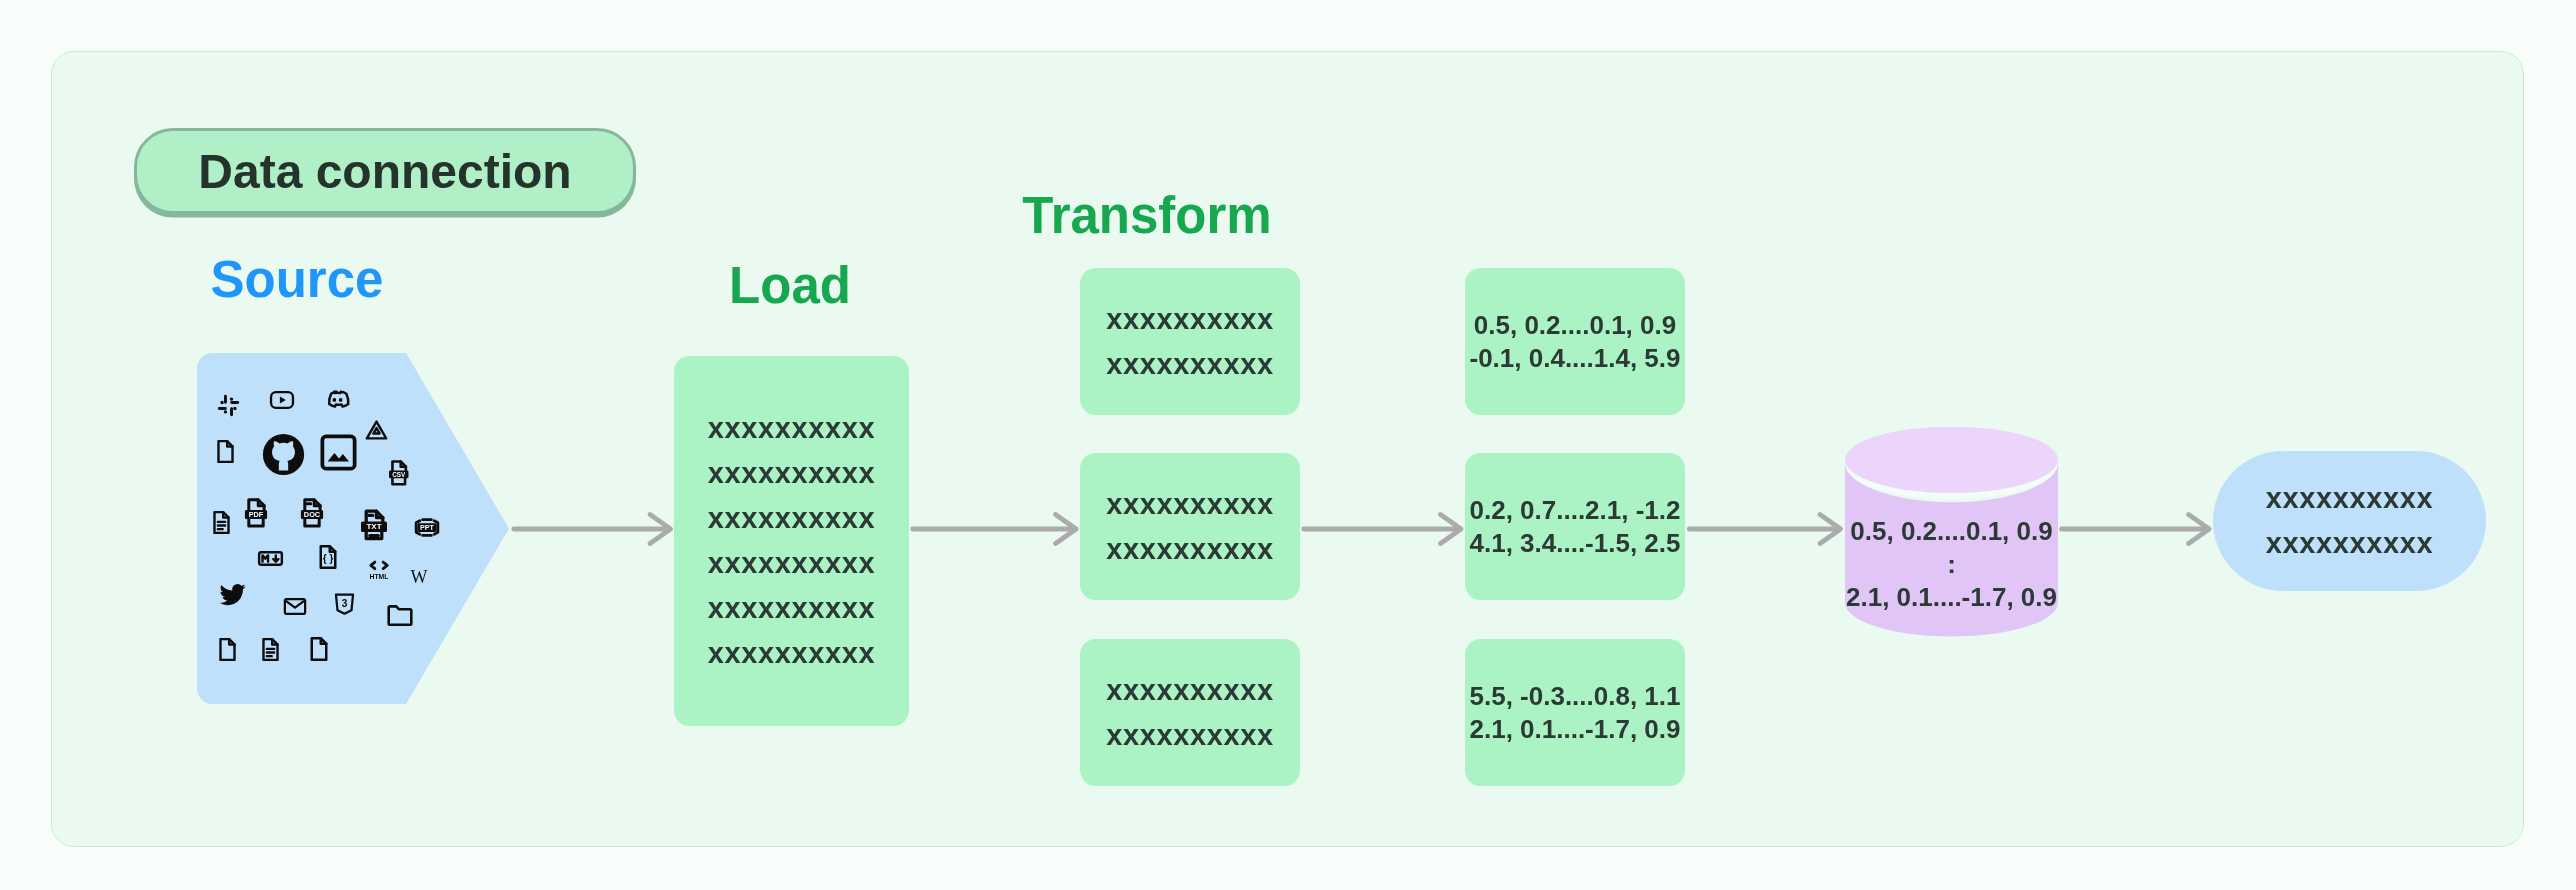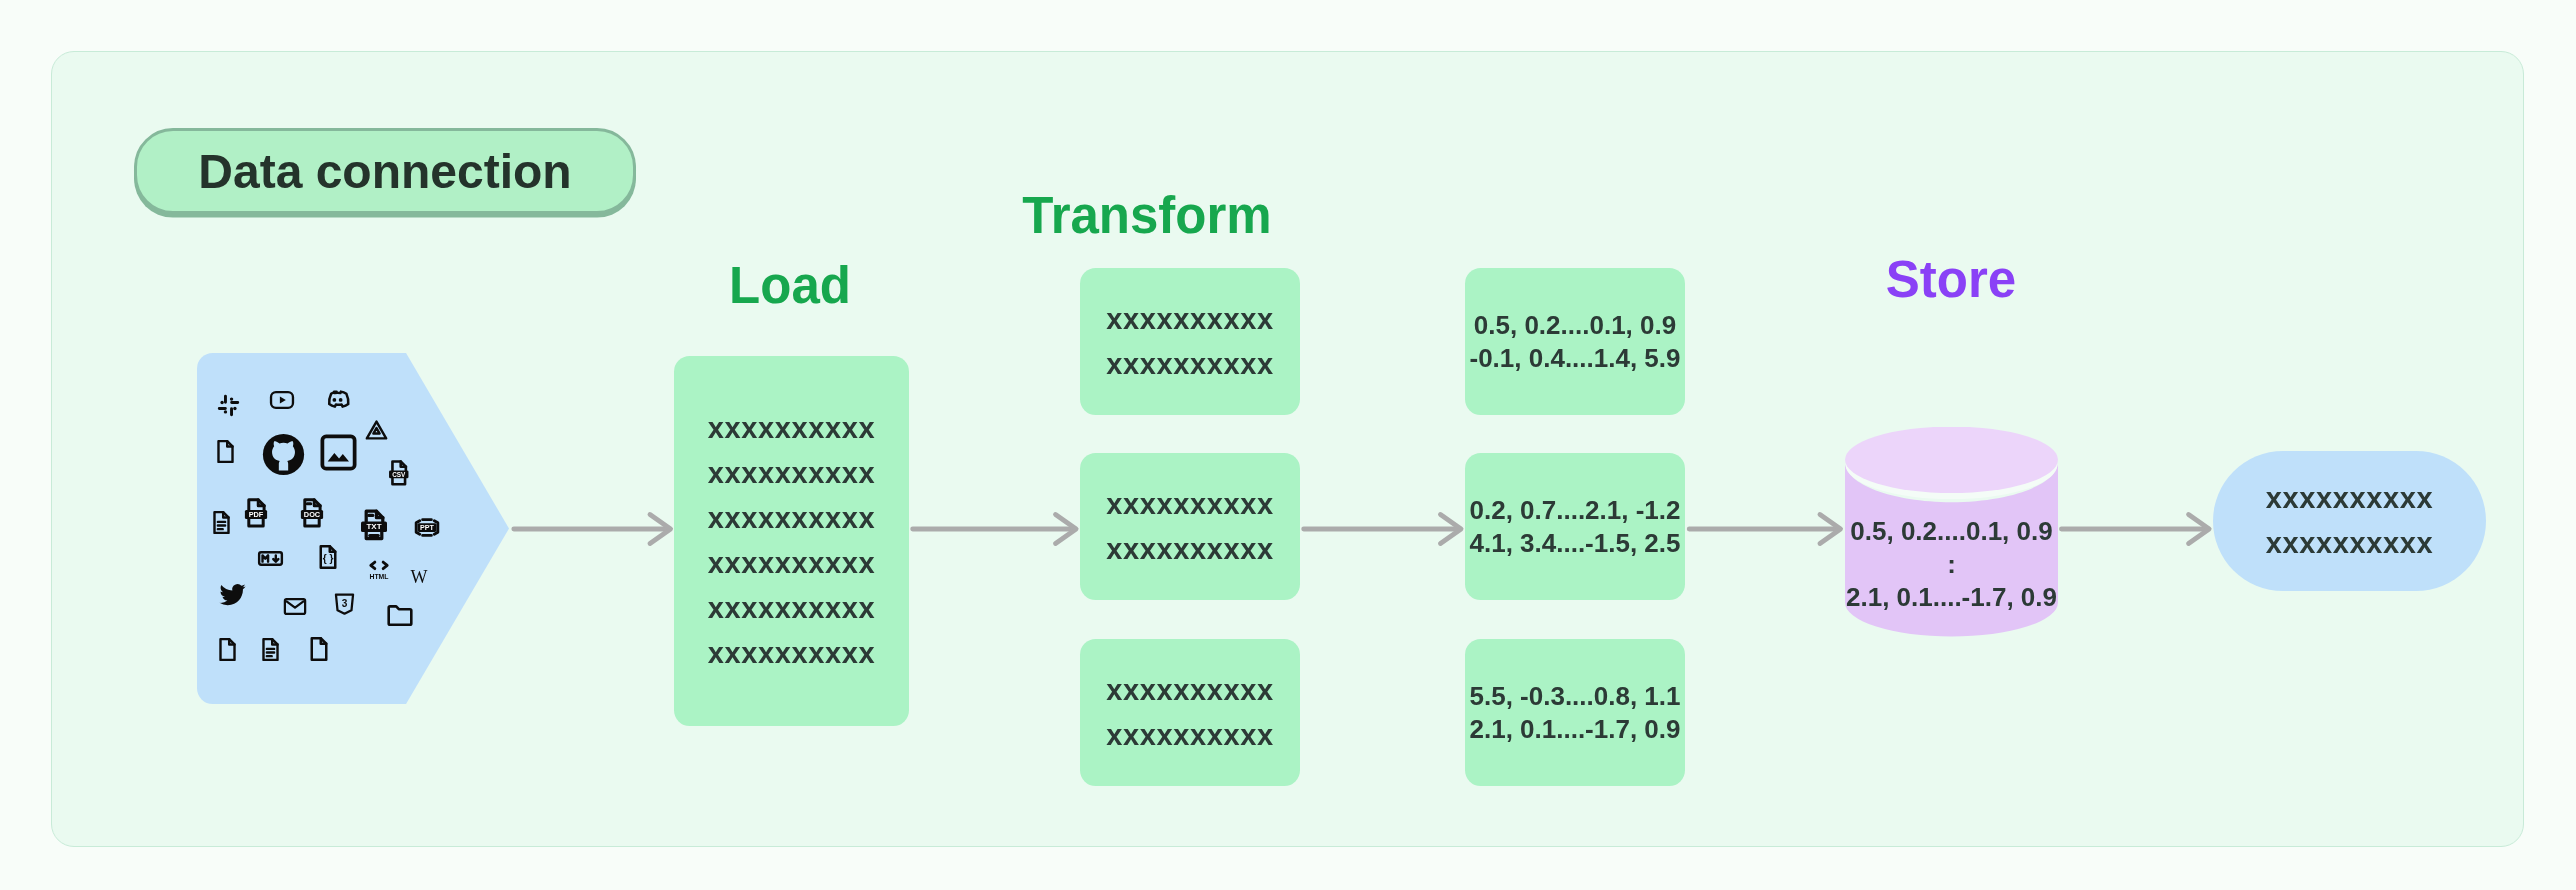--- a/index.html
+++ b/index.html
@@ -64,23 +64,23 @@
 </head>
 <body>
 
 <div class="canvas">
   <div class="panel">
 
     <div class="badge">
       <span>Data connection</span>
     </div>
 
+    <div class="heading h-source">Source</div>
     <div class="heading h-load">Load</div>
     <div class="heading h-transform">Transform</div>
-    <div class="heading h-store">Store</div>
 
     <div class="chevron">
       <span class="ic" style="left:18px;top:39px;width:27px;height:27px">
         <svg viewBox="0 0 24 24" style="stroke-width:2.6">
           <path d="M9.3 3.8v5.4M14.7 20.2v-5.4M3.8 14.7h5.4M20.2 9.3h-5.4"></path>
           <circle class="f" cx="6.3" cy="9.3" r="1.5"></circle>
             <circle class="f" cx="17.7" cy="14.7" r="1.5"></circle>
           <circle class="f" cx="9.3" cy="17.7" r="1.5"></circle>
             <circle class="f" cx="14.7" cy="6.3" r="1.5"></circle>
         </svg>

